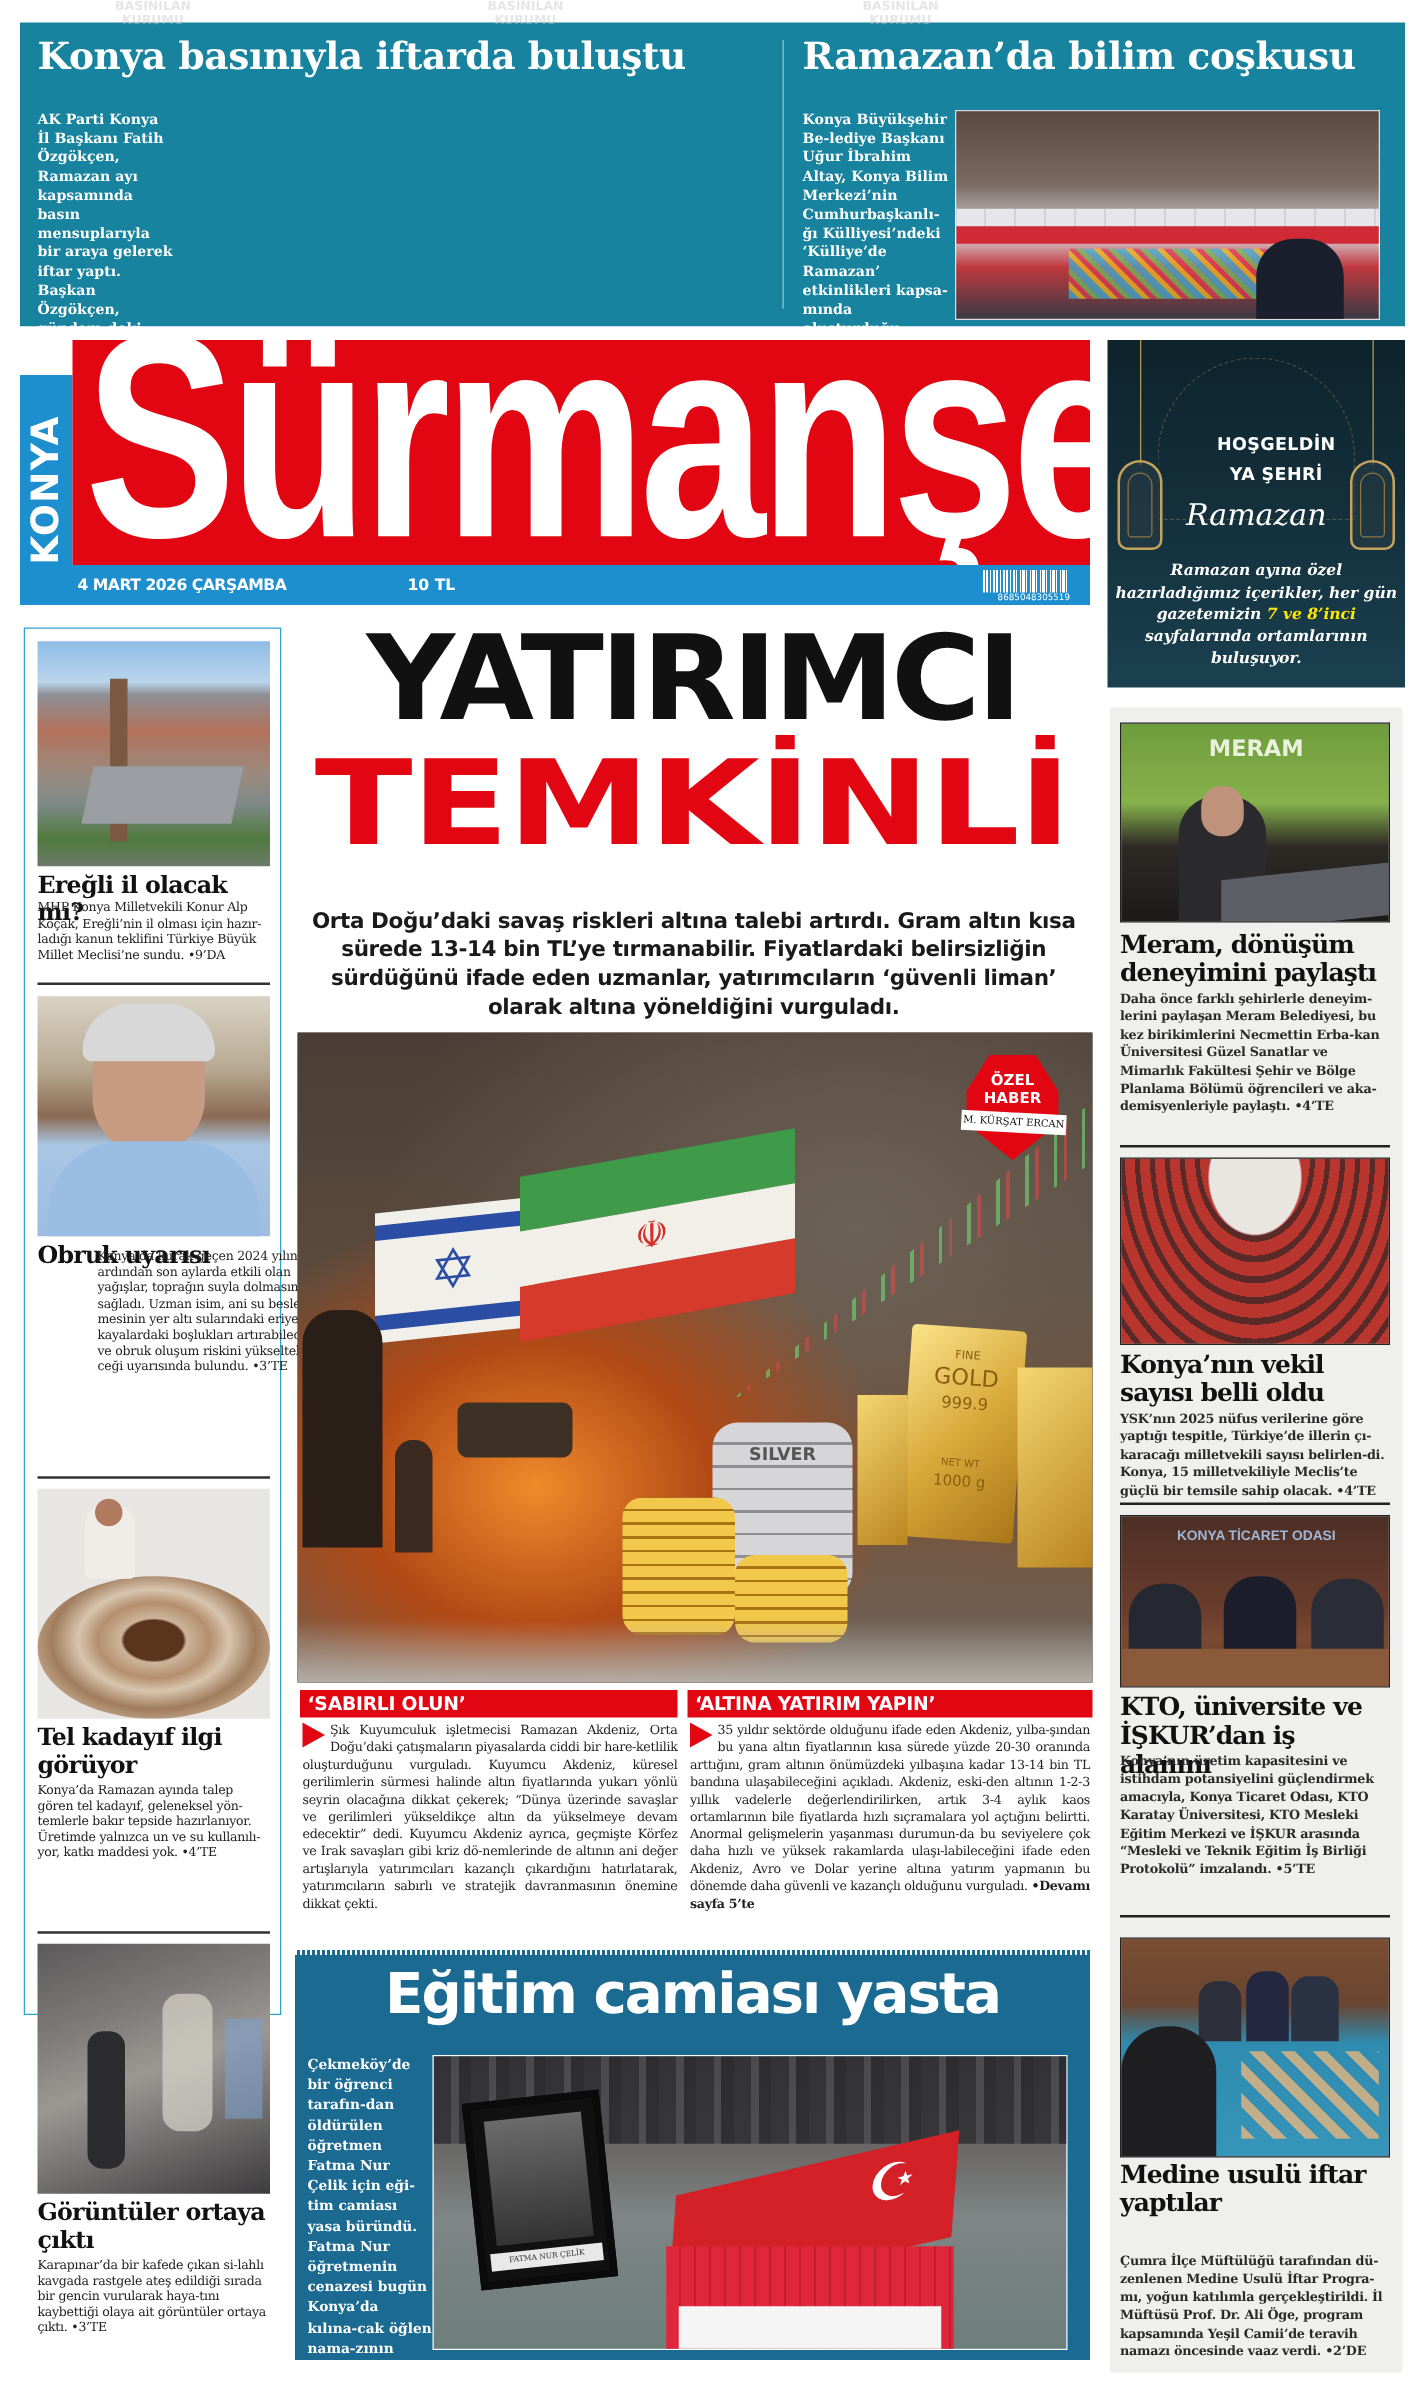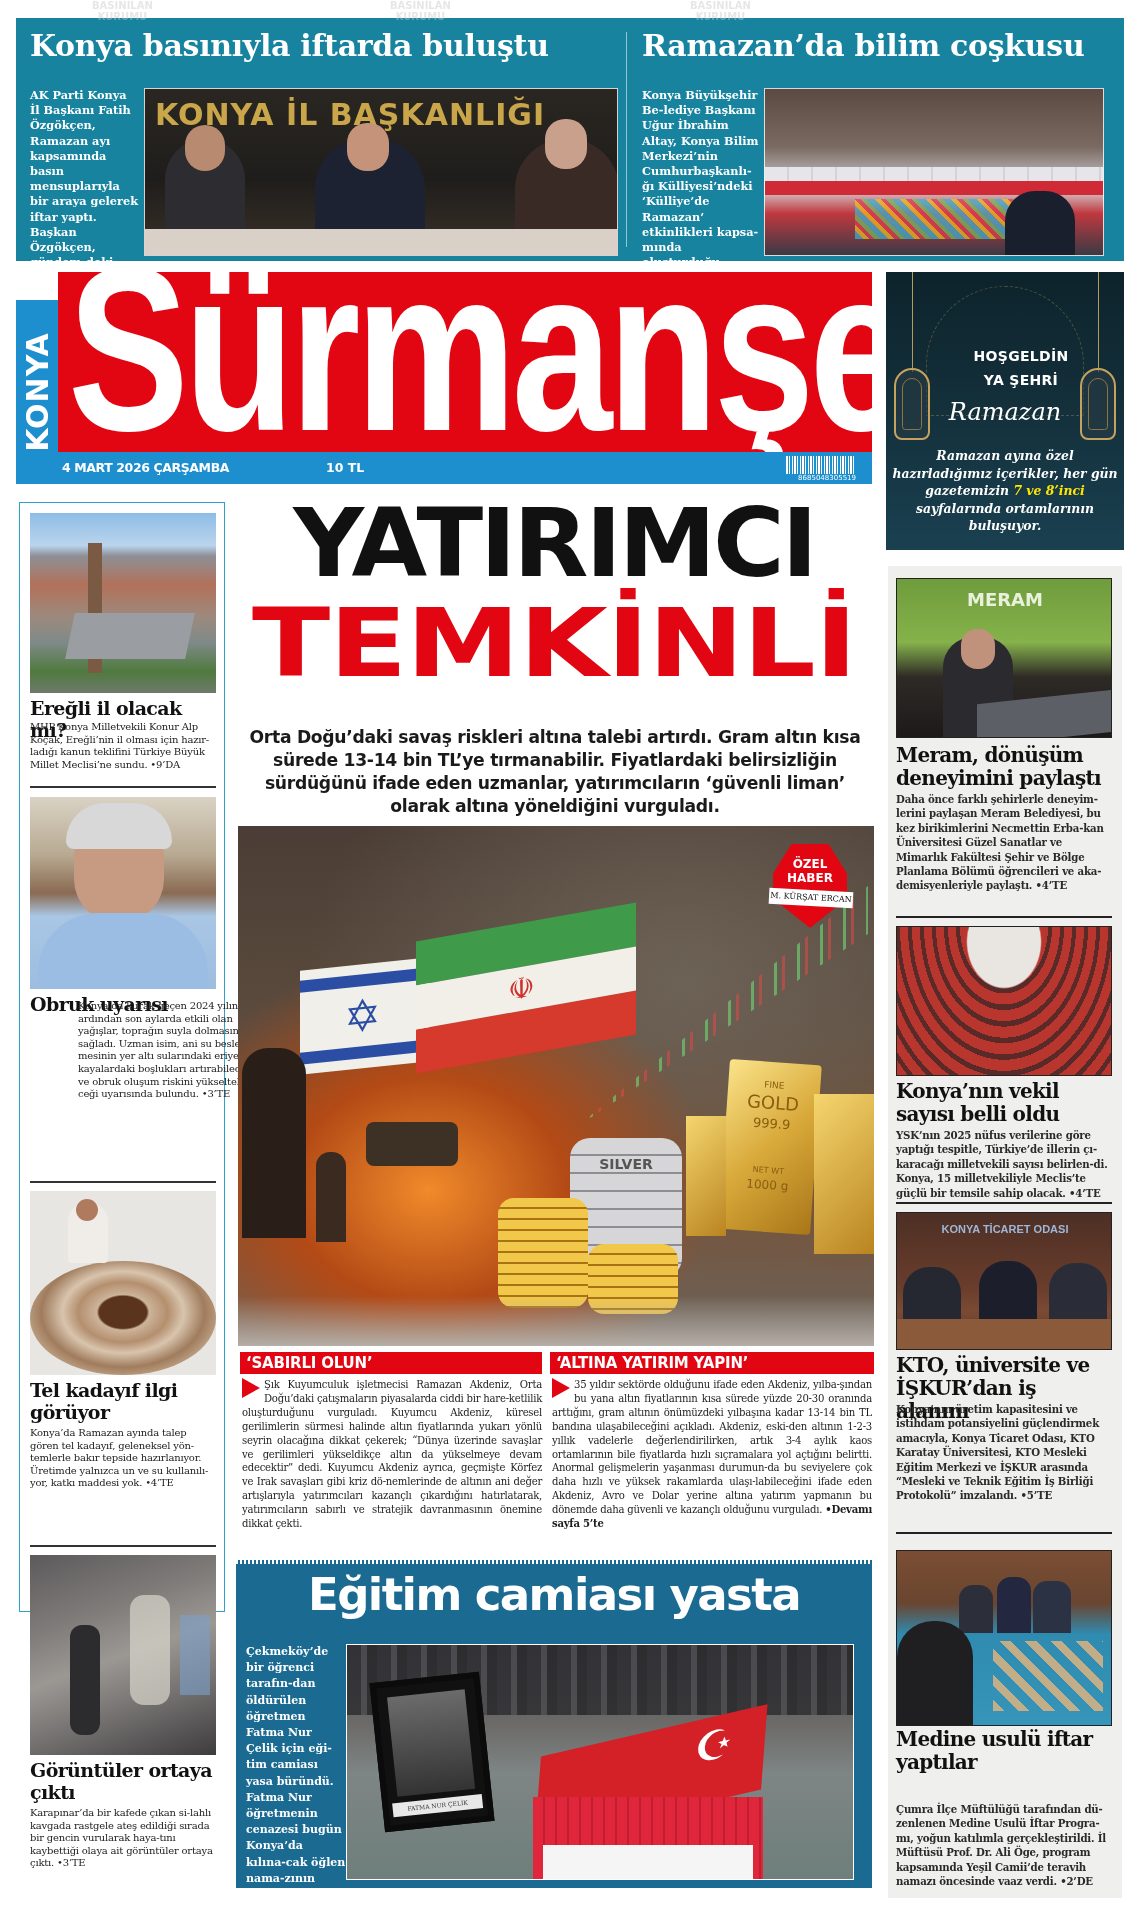--- a/index.html
+++ b/index.html
@@ -78,30 +78,20 @@
   
   .wm { position: absolute; font-family: "DejaVu Sans", sans-serif; font-weight: bold; font-size: 10px; line-height: 11px; color: rgba(200,200,200,0.45); text-align: center; pointer-events: none; }
 </style>
 </head>
 <body>
 
 <section class="topstrip">
   <article class="promo" style="left:0;width:610px;">
     <h2>Konya basınıyla iftarda buluştu</h2>
     <p style="width:108px;">AK Parti Konya İl Başkanı Fatih Özgökçen, Ramazan ayı kapsamında basın mensuplarıyla bir araya gelerek iftar yaptı. Başkan Özgökçen, gündem-deki çalışmalar ve Konya’ya yönelik projeler hakkında bilgi verdi. •2’DE</p>
-    <div class="photo" style="left:128px;top:70px;width:474px;height:168px;background:linear-gradient(180deg,#2a2722 0%,#1f1d1b 55%,#3b3129 100%);">
-      <div style="position:absolute;left:10px;top:8px;font-family:'DejaVu Sans',sans-serif;font-weight:900;font-size:30px;color:#c9a64a;letter-spacing:1px;white-space:nowrap;">KONYA İL BAŞKANLIĞI</div>
-      <div style="position:absolute;left:20px;top:50px;width:80px;height:118px;border-radius:40px 40px 0 0;background:#2d2d31;"></div>
-      <div style="position:absolute;left:40px;top:36px;width:40px;height:46px;border-radius:20px;background:#b88a6f;"></div>
-      <div style="position:absolute;left:170px;top:50px;width:110px;height:118px;border-radius:50px 50px 0 0;background:#1d2232;"></div>
-      <div style="position:absolute;left:202px;top:34px;width:42px;height:48px;border-radius:20px;background:#c4937a;"></div>
-      <div style="position:absolute;left:370px;top:50px;width:104px;height:118px;border-radius:50px 50px 0 0;background:#3a2a26;"></div>
-      <div style="position:absolute;left:400px;top:30px;width:42px;height:50px;border-radius:20px;background:#c9a08b;"></div>
-      <div style="position:absolute;left:0;top:140px;width:474px;height:28px;background:#d9d1c7;"></div>
-    </div>
   </article>
   <div class="divider"></div>
   <article class="promo" style="left:612px;width:496px;">
     <h2>Ramazan’da bilim coşkusu</h2>
     <p style="width:118px;">Konya Büyükşehir Be-lediye Başkanı Uğur İbrahim Altay, Konya Bilim Merkezi’nin Cumhurbaşkanlı-ğı Külliyesi’ndeki ‘Külliye’de Ramazan’ etkinlikleri kapsa-mında oluşturduğu etkinlik alanını ziya-ret ederek çocuklarla bir araya geldi. •2’DE</p>
     <div class="photo" style="left:136px;top:70px;width:340px;height:168px;background:linear-gradient(180deg,#5a4a42 0%,#7a6a62 35%,#d4d4d8 60%,#c0383f 75%,#3a3a44 100%);">
       <div style="position:absolute;left:0;top:78px;width:340px;height:14px;background:repeating-linear-gradient(90deg,#e6e6ea 0 22px,#d2d2d8 22px 24px);"></div>
       <div style="position:absolute;left:0;top:92px;width:340px;height:14px;background:#d02a36;"></div>
       <div style="position:absolute;left:90px;top:110px;width:160px;height:40px;background:repeating-linear-gradient(45deg,#36b5d8 0 6px,#f2c11a 6px 10px,#e23a53 10px 14px,#6fc15a 14px 18px);opacity:0.7;"></div>
       <div style="position:absolute;left:240px;top:102px;width:70px;height:66px;border-radius:30px 30px 0 0;background:#1a1f2e;"></div>

